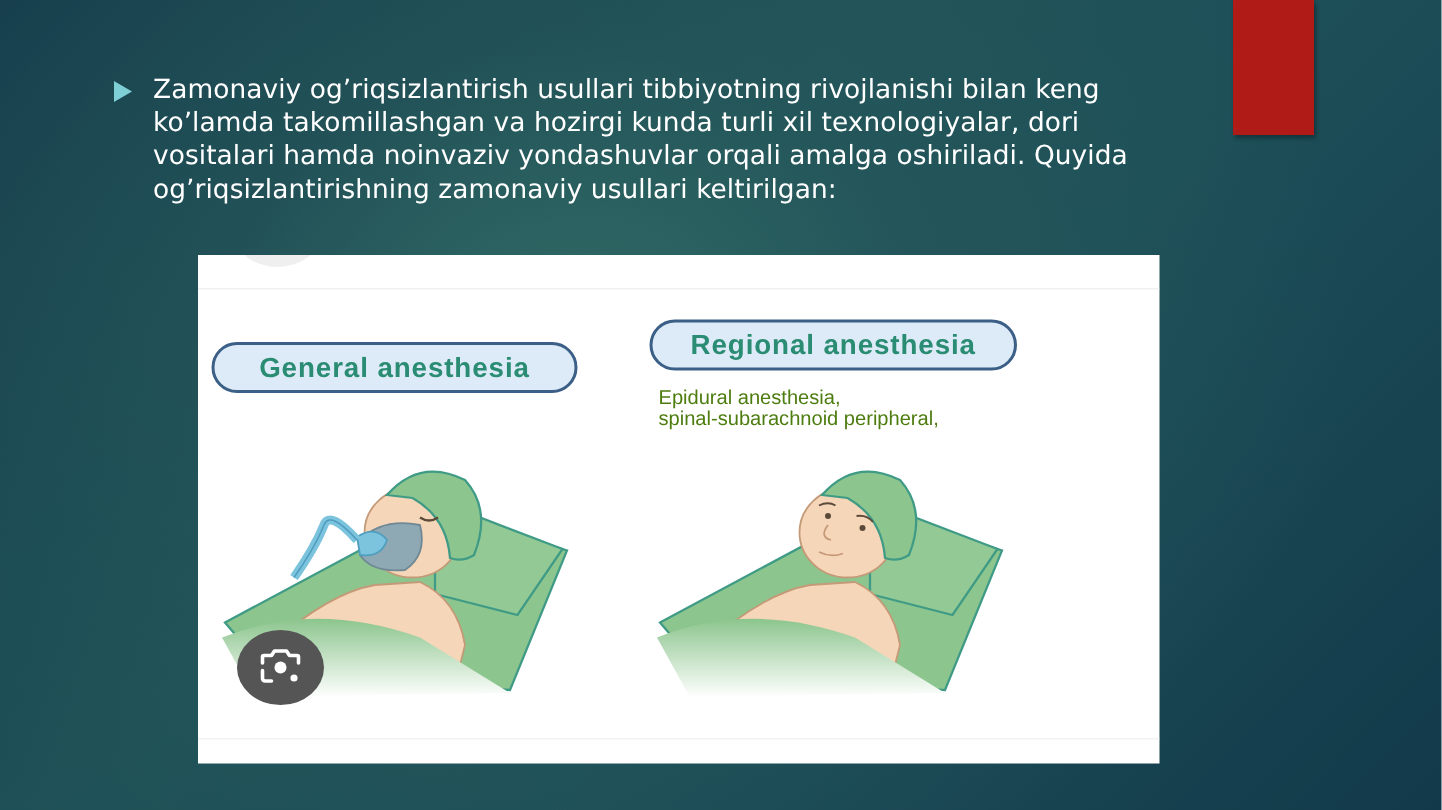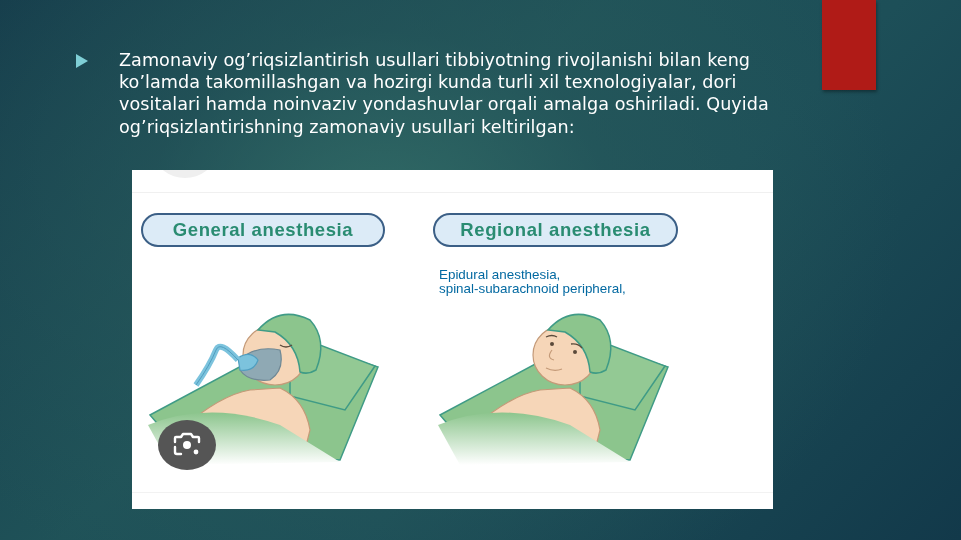--- a/index.html
+++ b/index.html
@@ -17,45 +17,44 @@
       box-shadow: 1px 2px 3px rgba(0,0,0,0.35);
     }
     .bullet-row { position: absolute; left: 76px; top: 49px; width: 700px; }
     .bullet-icon {
       position: absolute; left: 0; top: 5px; width: 0; height: 0;
       border-top: 7px solid transparent; border-bottom: 7px solid transparent;
       border-left: 12px solid #7fcfd6;
     }
     .bullet-text {
       position: absolute; left: 26px; top: 0; width: 680px;
-      color: #ffffff; font-size: 17.6px; line-height: 22.2px; letter-spacing: 0.05px; margin-left: 17px;
+      color: #ffffff; font-size: 17.6px; line-height: 22.2px; letter-spacing: 0.05px;
     }
     .figure {
       position: absolute; left: 132px; top: 170px; width: 641px; height: 339px;
       background: #ffffff; overflow: hidden;
     }
     .fig-topline { position: absolute; left: 0; top: 22px; width: 641px; height: 1px; background: #f0f0f0; }
     .fig-botline { position: absolute; left: 0; top: 322px; width: 641px; height: 1px; background: #f2f2f2; }
     .gray-circle {
       position: absolute; left: 24px; top: -38px; width: 58px; height: 46px;
       border-radius: 50%; background: #efefef;
     }
     .pill {
       position: absolute; height: 34px; border: 2px solid #3b5f86; border-radius: 19px;
       background: #dcebf7; color: #2a8c72; font-weight: bold;
       font-family: "Liberation Sans", sans-serif; font-size: 18.5px; letter-spacing: 0.6px;
       display: flex; align-items: center; justify-content: center; box-sizing: border-box;
     }
-    .pill-general { left: 9px; top: 43px; width: 244px; align-items: center; }
+    .pill-general { left: 9px; top: 58px; width: 244px; align-items: center; }
     .pill-regional { left: 301px; top: 43px; width: 245px; }
     .regional-desc {
       position: absolute; left: 307px; top: 88px; width: 320px;
       font-family: "Liberation Sans", sans-serif; font-size: 13.4px; line-height: 14.2px;
-      color: #0369a1;
-      margin-top: 10px;
+      color: #4d7c0f;
     }
     .illus { position: absolute; }
     .illus-general { left: 8px; top: 130px; width: 250px; height: 170px; }
     .illus-regional { left: 298px; top: 130px; width: 250px; height: 170px; }
     .lens-button {
       position: absolute; left: 26px; top: 250px; width: 58px; height: 50px;
       border-radius: 50%; background: #555555; cursor: pointer;
       display: flex; align-items: center; justify-content: center;
     }
   </style>

